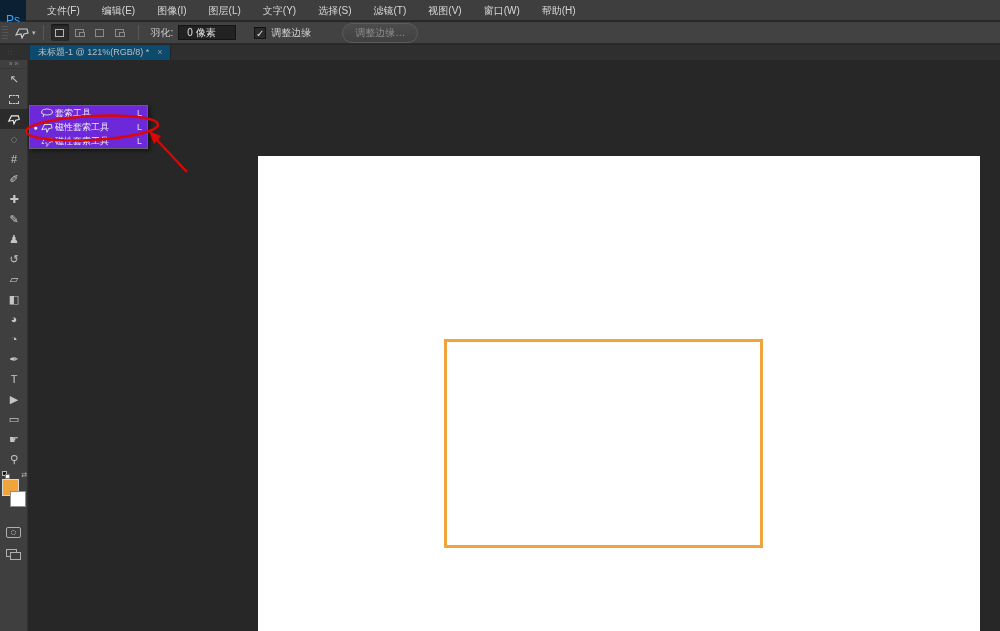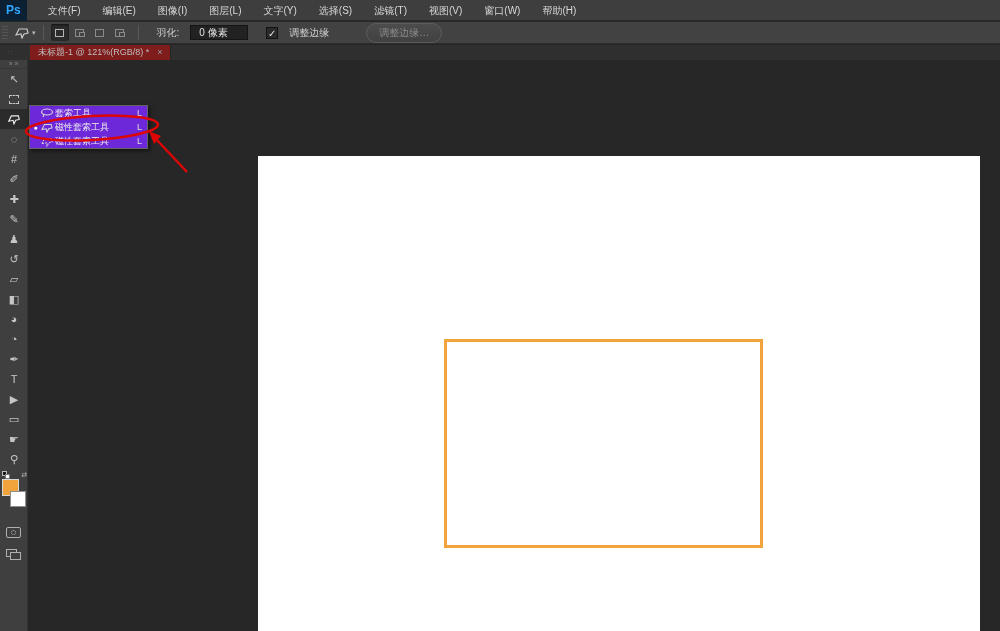--- a/index.html
+++ b/index.html
@@ -3,49 +3,49 @@
 <meta charset="utf-8">
 <style>
   * { margin:0; padding:0; box-sizing:border-box; }
   html,body { width:1000px; height:631px; overflow:hidden; background:#272727;
     font-family:"Liberation Sans","DejaVu Sans",sans-serif; }
   .stage { position:relative; width:1000px; height:631px; background:#272727; overflow:hidden; }
 
   
   .menubar { position:absolute; left:0; top:0; width:1000px; height:21px;
     background:#3e3e3e; border-bottom:1px solid #2a2a2a; display:flex; align-items:center; }
-  .ps-logo { height:21px; padding:0 6px; background:#0c2033; color:#31a8ff;
-    font-weight:bold; font-size:12px; line-height:21px; margin-right:10px; }
+  .ps-logo { height:21px; padding:11px 6px; background:#0c2033; color:#31a8ff;
+    font-weight:normal; font-size:12px; line-height:21px; margin-right:10px; }
   .menu-item { color:#d8d8d8; font-size:10px; padding:0 11px; line-height:21px; cursor:default; }
 
   
   .optionsbar { position:absolute; left:0; top:22px; width:1000px; height:22px;
     background:#424242; border-bottom:1px solid #2b2b2b; display:flex; align-items:center; }
   .grip { width:6px; height:14px; margin-left:2px;
     background:repeating-linear-gradient(180deg,#555 0 1px,transparent 1px 3px); }
   .preset { display:flex; align-items:center; margin-left:6px; }
   .caret { color:#b8b8b8; font-size:7px; margin-left:2px; }
   .vdiv { width:1px; height:15px; background:#585858; margin:0 7px; }
   .modebtn { width:18px; height:17px; border-radius:2px; margin-right:2px;
     display:flex; align-items:center; justify-content:center; position:relative; }
   .modebtn.active { background:#2b2b2b; box-shadow:inset 0 1px 2px #111; }
   .sq { width:9px; height:8px; border:1px solid #b5b5b5; display:inline-block; }
   .sq.dim { border-color:#8a8a8a; }
   .sq2 { position:absolute; width:6px; height:5px; border:1px solid #8a8a8a; right:4px; bottom:4px; background:#424242; }
-  .opt-label { color:#cfcfcf; font-size:10px; margin:0 11px; }
+  .opt-label { color:#cfcfcf; font-size:10px; margin:0 5px; }
   .feather-input { width:58px; height:15px; background:#222; border:1px solid #141414;
     color:#e2e2e2; font-size:10px; padding:0 0 0 8px; font-family:inherit; }
   .checkbox { width:12px; height:12px; background:#2a2a2a; border:1px solid #131313;
     color:#e0e0e0; font-size:10px; line-height:11px; text-align:center; margin-left:18px; }
   .refine-btn { margin-left:26px; padding:2px 12px; font-size:10px; color:#8b8b8b;
     background:linear-gradient(#4c4c4c,#414141); border:1px solid #5c5c5c; border-radius:10px; }
 
   
   .tabstrip { position:absolute; left:0; top:45px; width:1000px; height:15px; background:#2f2f2f; }
-  .doc-tab { position:absolute; left:30px; top:0; height:15px; background:#7f1d1d;
+  .doc-tab { position:absolute; left:30px; top:0; height:15px; background:#0c4a6e;
     color:#bdbdbd; font-size:9px; line-height:15px; padding:0 8px; display:flex; align-items:center;
     border-right:1px solid #242424; }
   .tab-close { margin-left:8px; color:#9a9a9a; font-size:9px; }
   .strip-dots { position:absolute; left:8px; top:4px; color:#555; font-size:7px; letter-spacing:1px; }
 
   
   .toolbar { position:absolute; left:0; top:60px; width:28px; height:571px;
     background:#3f3f3f; border-right:1px solid #323232; }
   .collapse { height:9px; text-align:center; color:#8a8a8a; font-size:7px; line-height:8px;
     border-bottom:1px solid #363636; }

